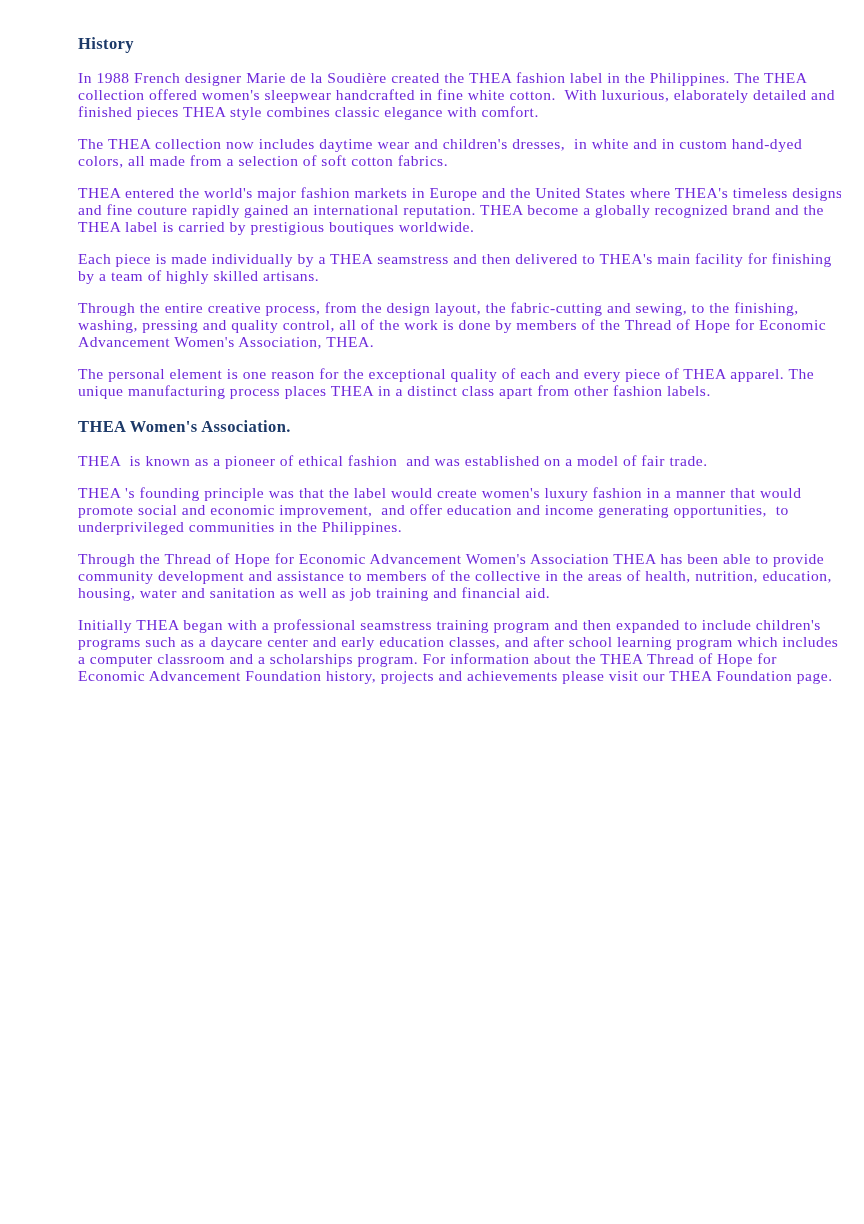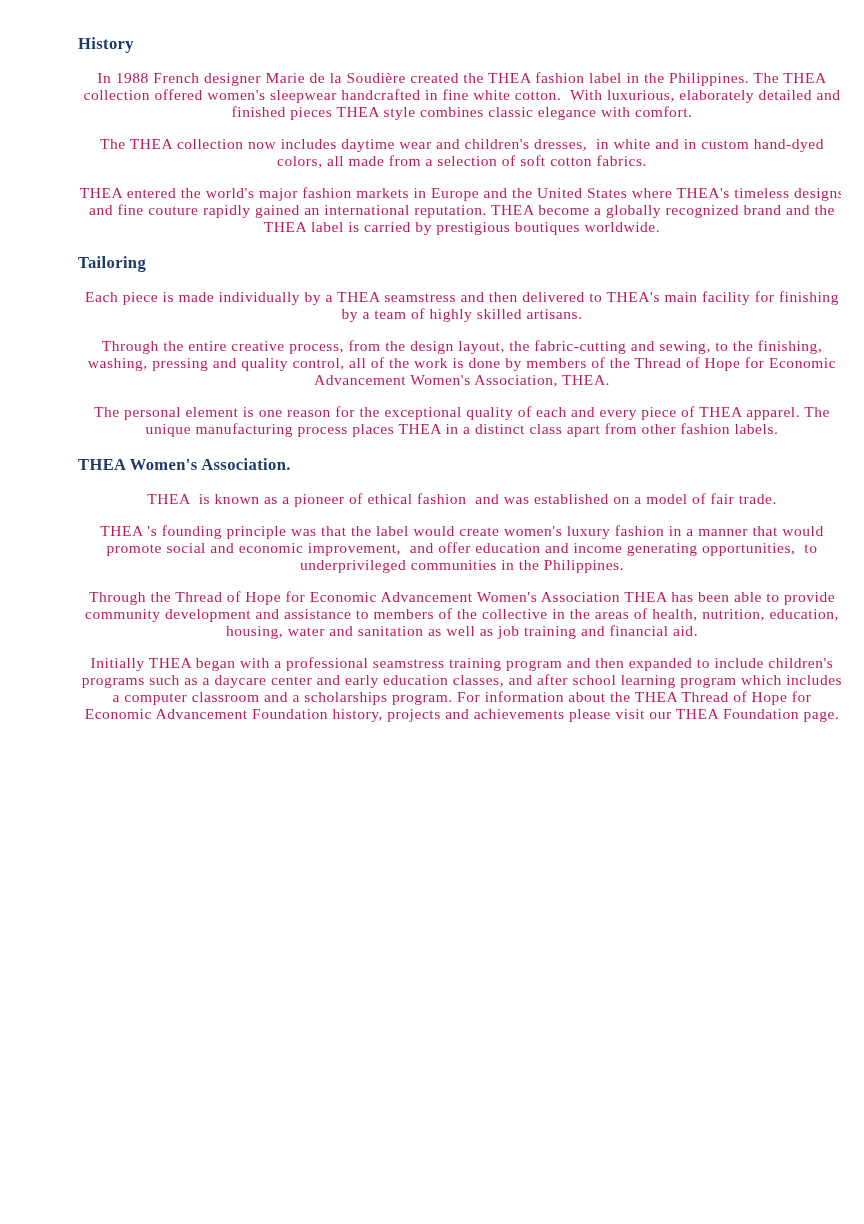--- a/index.html
+++ b/index.html
@@ -26,44 +26,42 @@
     font-size: 16.5px;
     font-weight: bold;
     letter-spacing: 0.4px;
     line-height: 20px;
     margin: 18px 0 13px 0;
   }
   .section:first-child .section-heading {
     margin-top: 4px;
   }
   .body-paragraph {
-    color: #be185d;
+    color: #6d28d9;
     font-size: 15.5px;
     letter-spacing: 0.55px;
     line-height: 17px;
     margin: 15px 0;
     white-space: pre-wrap;
-    text-align: center;
   }
 </style>
 </head>
 <body>
 
 <div class="page">
   <div class="content">
 
     <div class="section">
       <div class="section-heading">History</div>
       <p class="body-paragraph">In 1988 French designer Marie de la Soudière created the THEA fashion label in the Philippines. The THEA collection offered women's sleepwear handcrafted in fine white cotton.  With luxurious, elaborately detailed and finished pieces THEA style combines classic elegance with comfort.</p>
       <p class="body-paragraph">The THEA collection now includes daytime wear and children's dresses,  in white and in custom hand-dyed colors, all made from a selection of soft cotton fabrics.</p>
       <p class="body-paragraph">THEA entered the world's major fashion markets in Europe and the United States where THEA's timeless designs and fine couture rapidly gained an international reputation. THEA become a globally recognized brand and the THEA label is carried by prestigious boutiques worldwide.</p>
     </div>
 
     <div class="section">
-      <div class="section-heading">Tailoring</div>
       <p class="body-paragraph">Each piece is made individually by a THEA seamstress and then delivered to THEA's main facility for finishing by a team of highly skilled artisans.</p>
       <p class="body-paragraph">Through the entire creative process, from the design layout, the fabric-cutting and sewing, to the finishing, washing, pressing and quality control, all of the work is done by members of the Thread of Hope for Economic Advancement Women's Association, THEA.</p>
       <p class="body-paragraph">The personal element is one reason for the exceptional quality of each and every piece of THEA apparel. The unique manufacturing process places THEA in a distinct class apart from other fashion labels.</p>
     </div>
 
     <div class="section">
       <div class="section-heading">THEA Women's Association.</div>
       <p class="body-paragraph">THEA  is known as a pioneer of ethical fashion  and was established on a model of fair trade.</p>
       <p class="body-paragraph">THEA 's founding principle was that the label would create women's luxury fashion in a manner that would promote social and economic improvement,  and offer education and income generating opportunities,  to underprivileged communities in the Philippines.</p>
       <p class="body-paragraph">Through the Thread of Hope for Economic Advancement Women's Association THEA has been able to provide community development and assistance to members of the collective in the areas of health, nutrition, education, housing, water and sanitation as well as job training and financial aid.</p>

